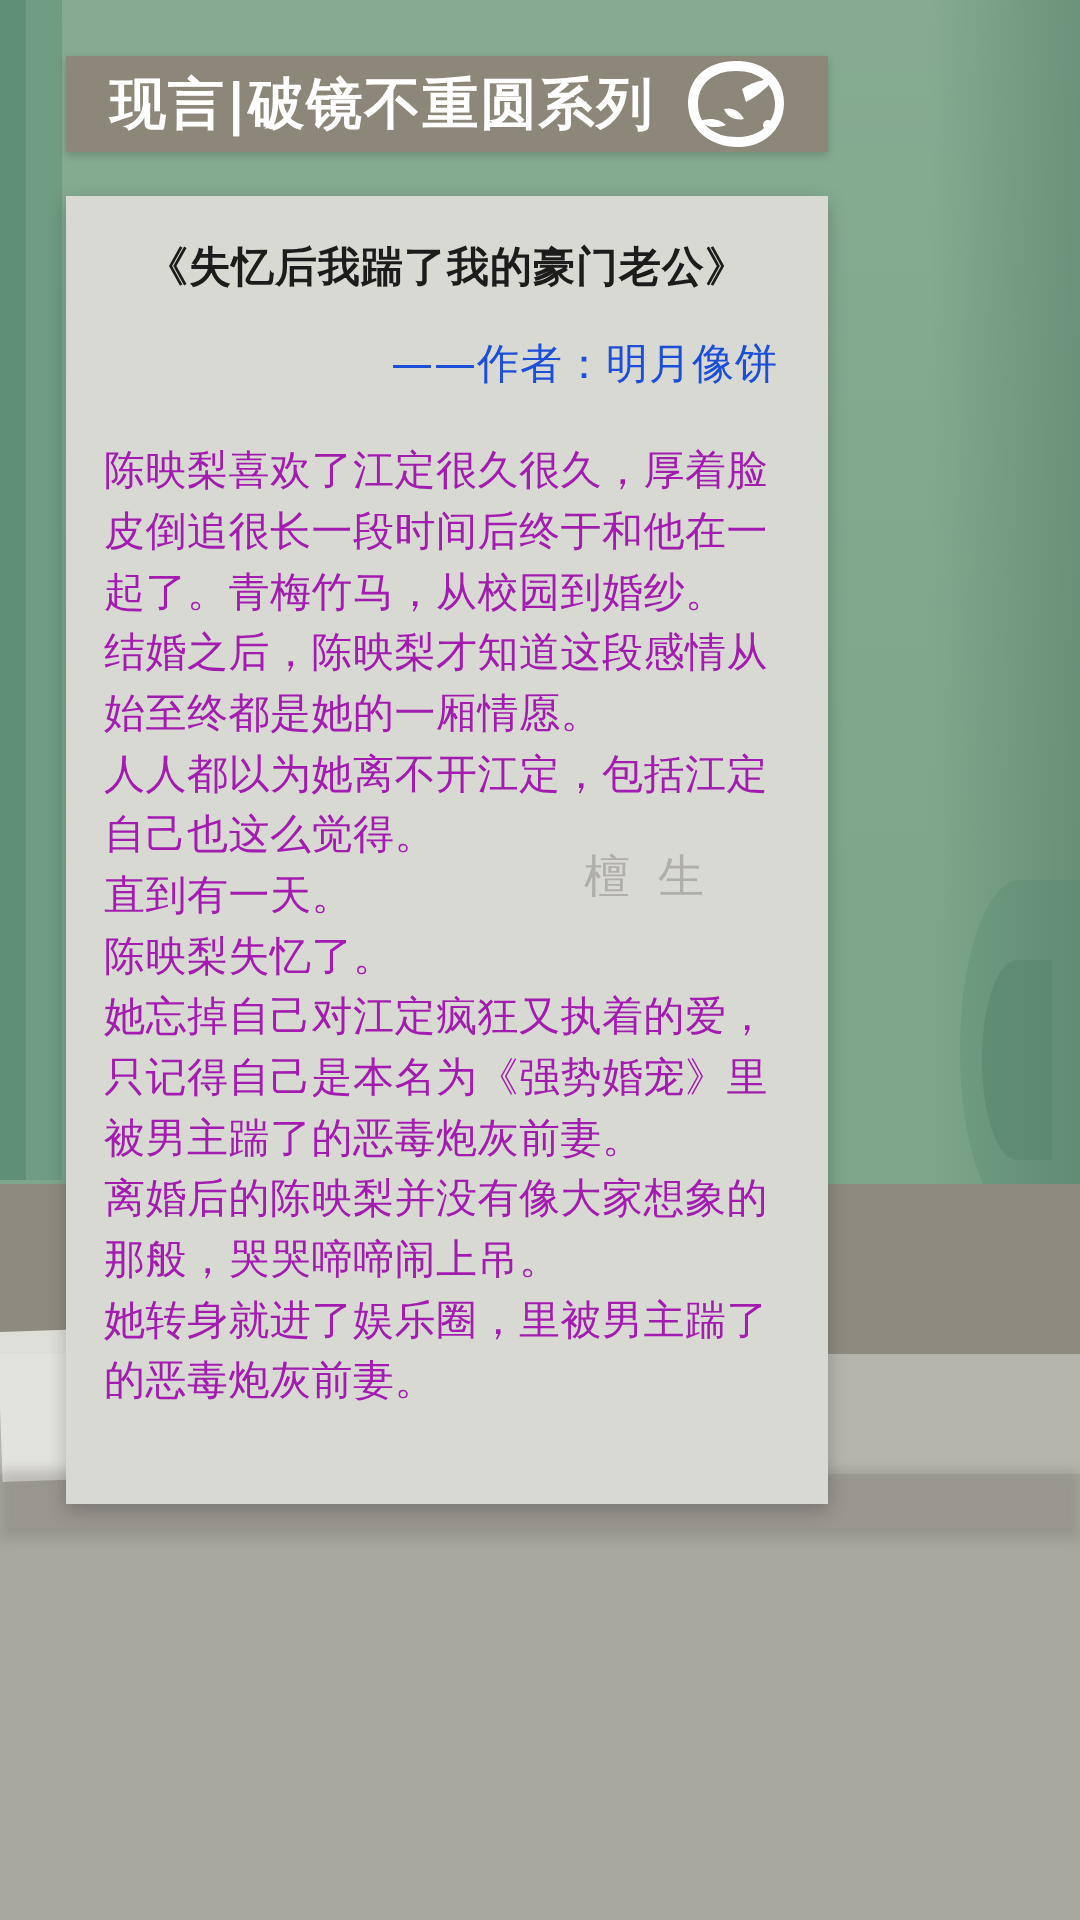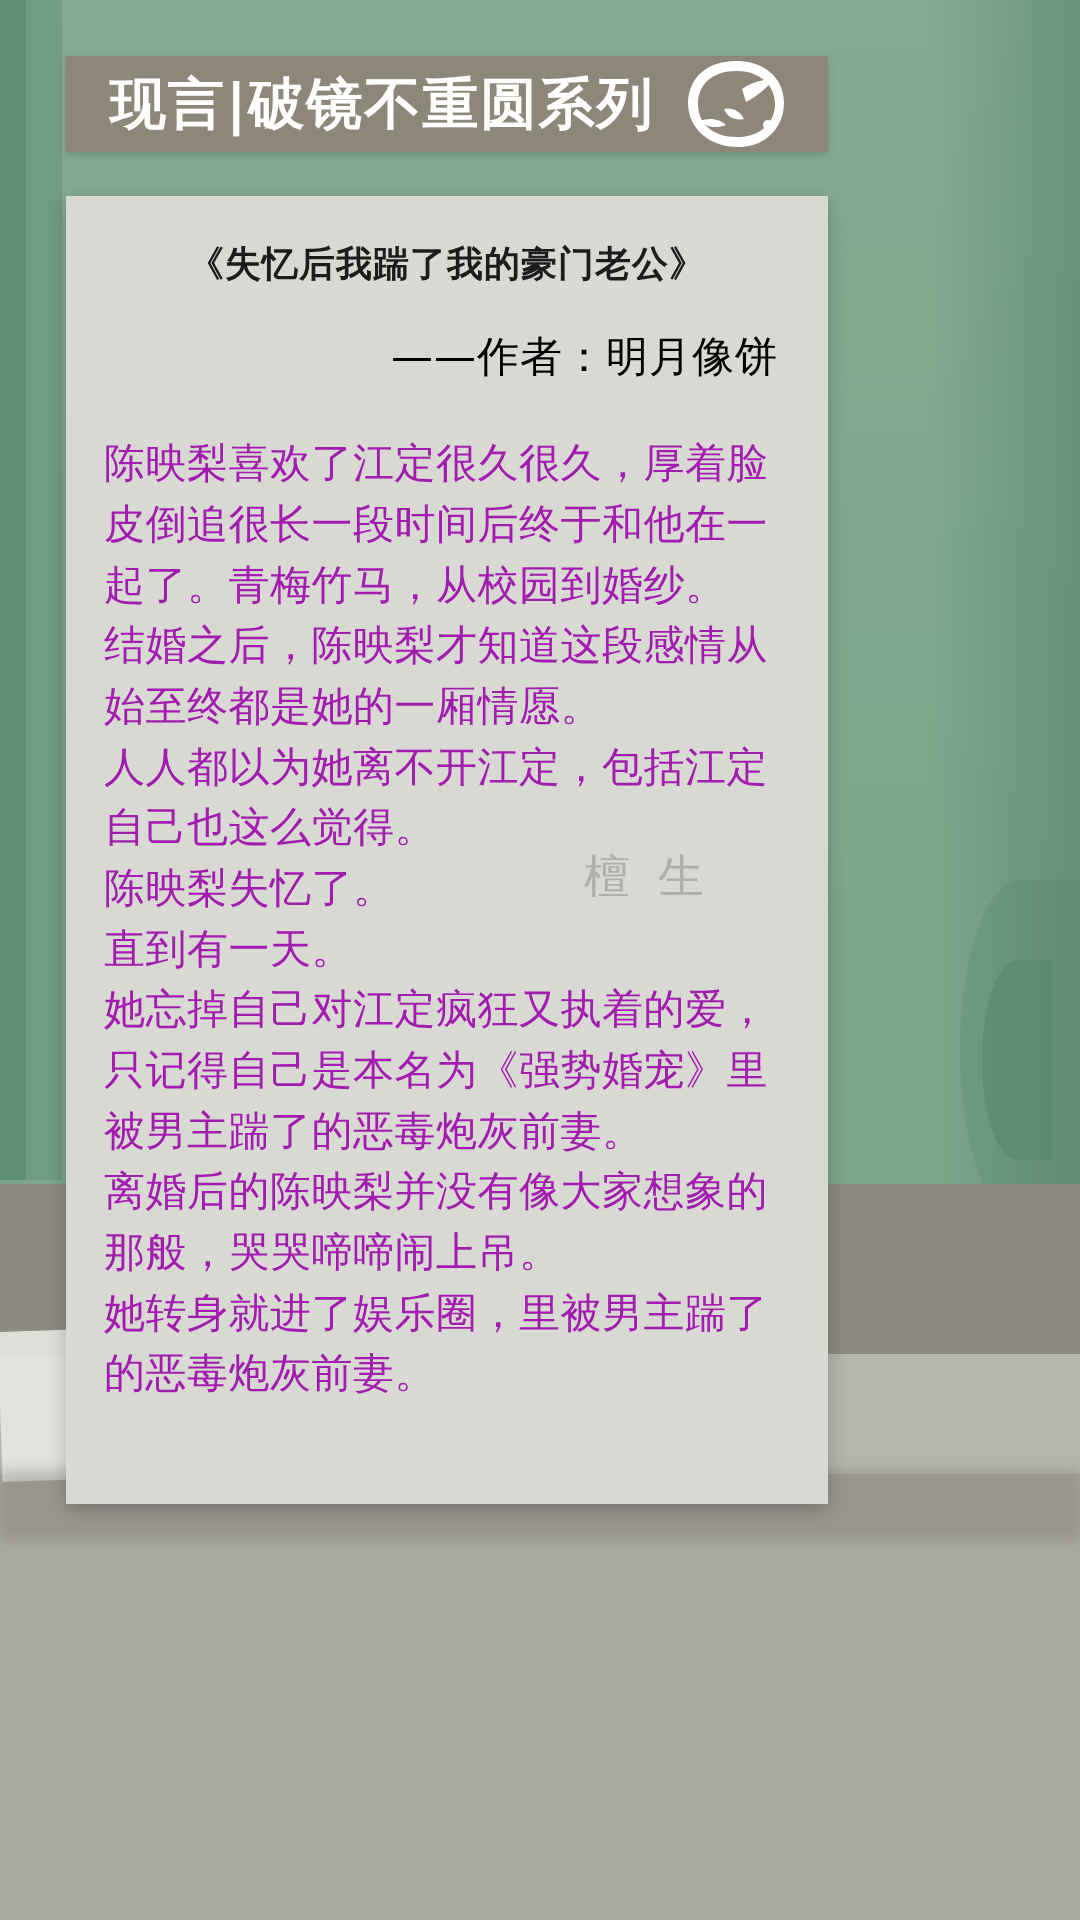--- a/index.html
+++ b/index.html
@@ -123,34 +123,34 @@
     left: 66px; top: 196px;
     width: 762px;
     height: 1308px;
     background: #d9d9d3;
     box-shadow: 0 6px 18px rgba(0,0,0,.22);
     padding: 46px 38px 30px 38px;
     overflow: hidden;
   }
 
   .book-title {
-    font-size: 36px;
+    font-size: 42px;
     font-weight: bold;
     color: #1c1c1c;
     text-align: center;
     letter-spacing: 1px;
     line-height: 1.2;
     white-space: nowrap;
     font-family: "DejaVu Sans", "Liberation Sans", sans-serif;
   }
 
   .author {
     margin-top: 44px;
     font-size: 42px;
-    color: #000000;
+    color: #1d4ed8;
     text-align: right;
     padding-right: 12px;
     letter-spacing: 1px;
     font-family: "DejaVu Sans", "Liberation Sans", sans-serif;
   }
 
   .body-text {
     margin-top: 48px;
     font-size: 41px;
     line-height: 1.48;
@@ -205,19 +205,19 @@
 </div>
 
 <div class="card">
   <div class="book-title">《失忆后我踹了我的豪门老公》</div>
   <div class="author">——作者：明月像饼</div>
   <div class="watermark">檀生</div>
   <div class="body-text">
     <p>陈映梨喜欢了江定很久很久，厚着脸皮倒追很长一段时间后终于和他在一起了。青梅竹马，从校园到婚纱。</p>
     <p>结婚之后，陈映梨才知道这段感情从始至终都是她的一厢情愿。</p>
     <p>人人都以为她离不开江定，包括江定自己也这么觉得。</p>
+    <p>直到有一天。</p>
     <p>陈映梨失忆了。</p>
-    <p>直到有一天。</p>
     <p>她忘掉自己对江定疯狂又执着的爱，只记得自己是本名为《强势婚宠》里被男主踹了的恶毒炮灰前妻。</p>
     <p>离婚后的陈映梨并没有像大家想象的那般，哭哭啼啼闹上吊。</p>
     <p>她转身就进了娱乐圈，里被男主踹了的恶毒炮灰前妻。</p>
   </div>
 </div>
 
 </body></html>

